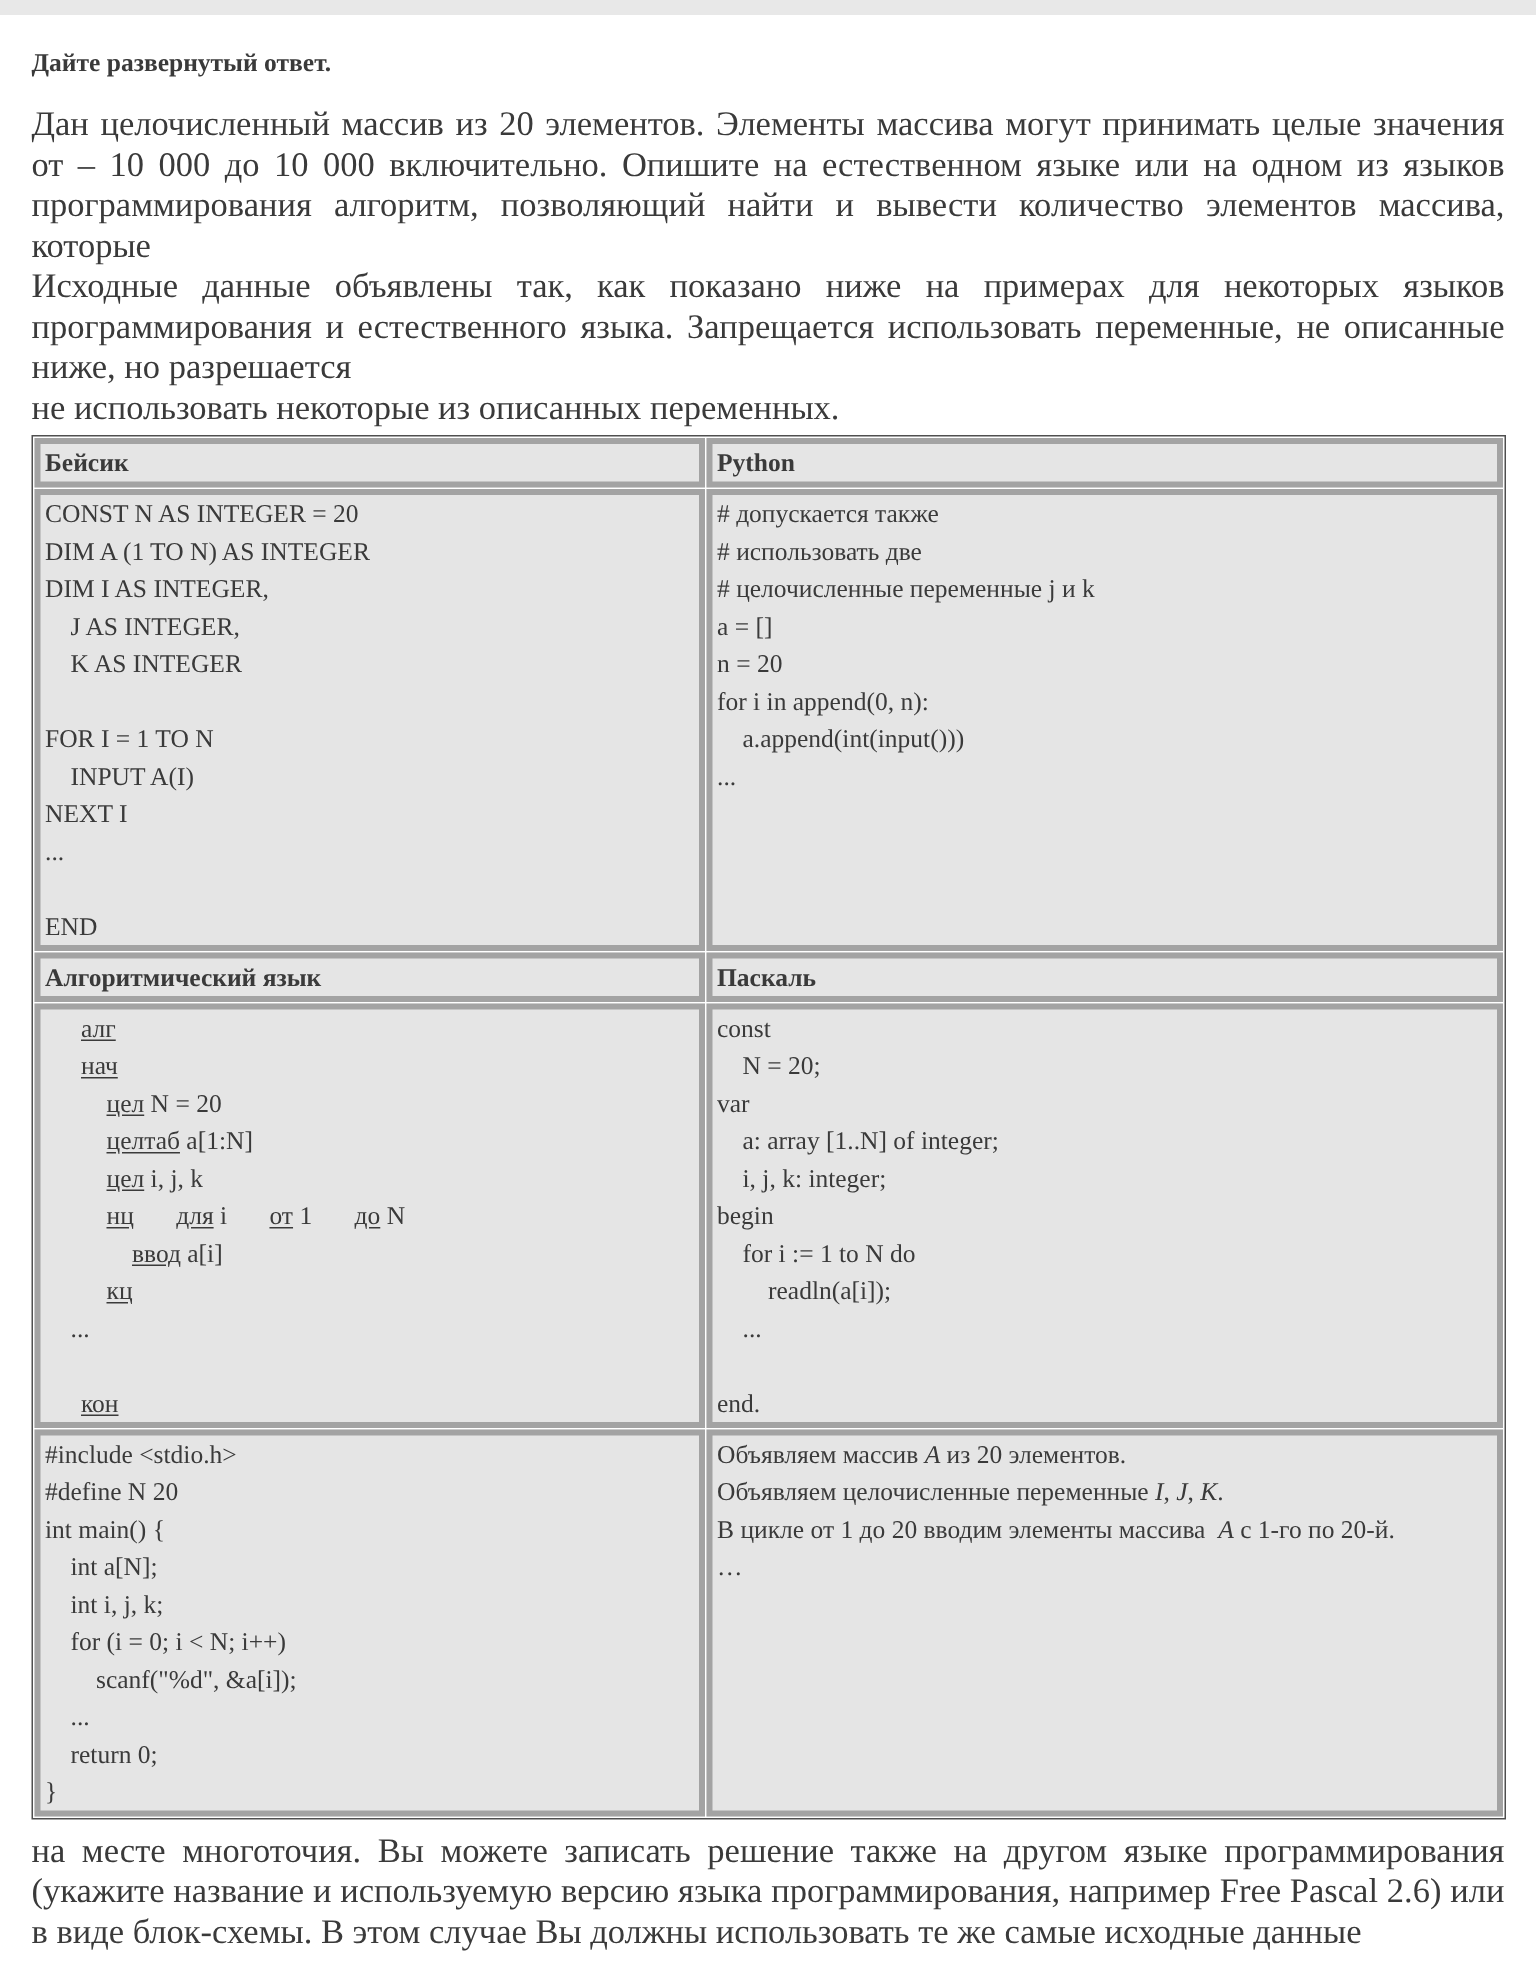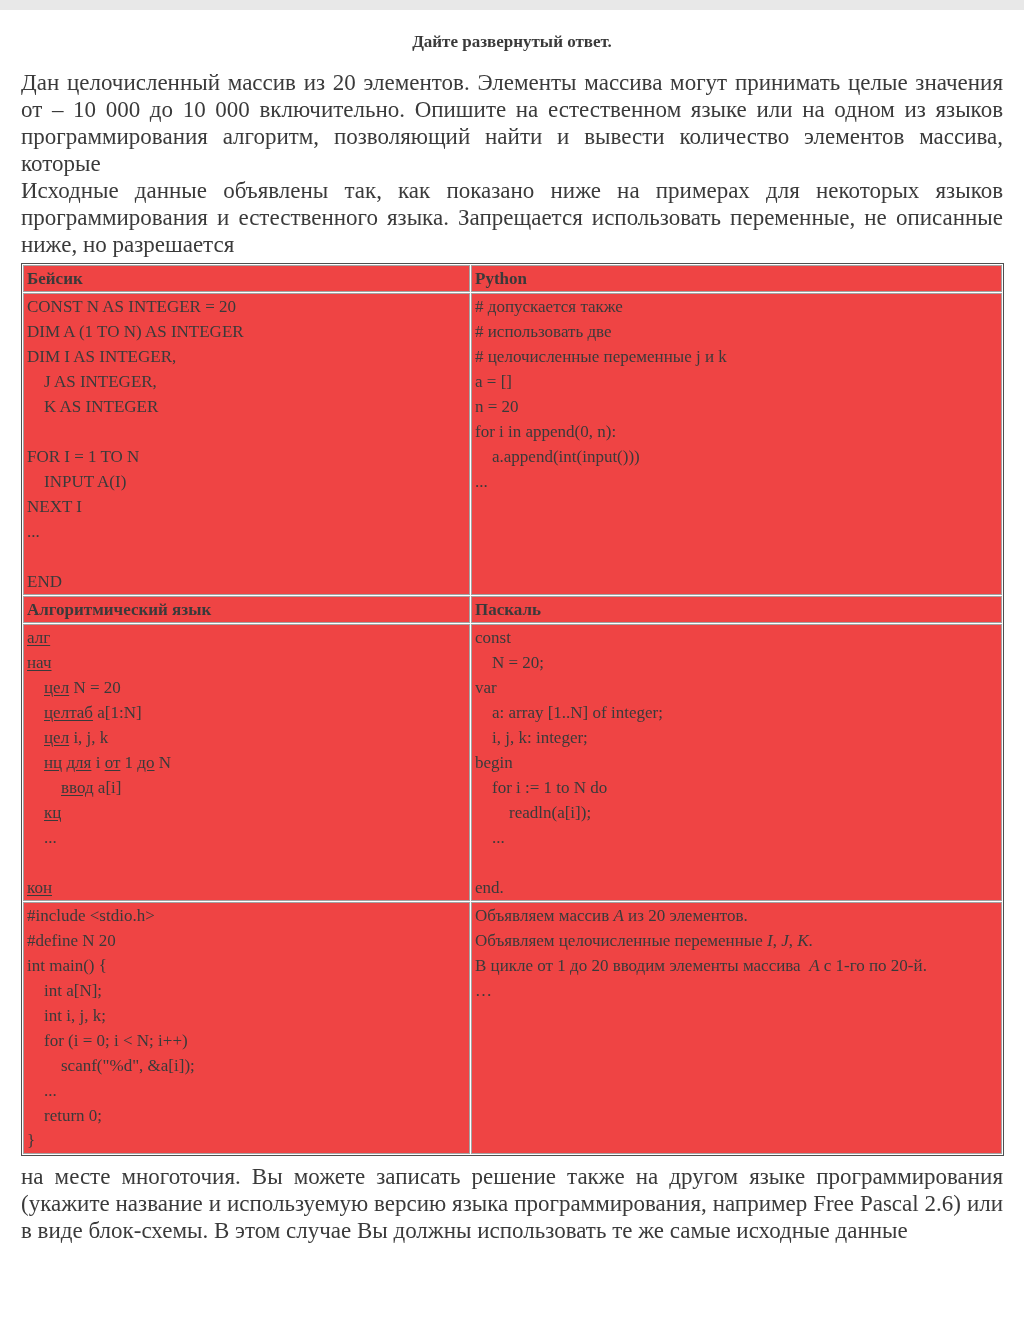--- a/index.html
+++ b/index.html
@@ -18,72 +18,72 @@
     width: 1024px;
     box-sizing: border-box;
     padding: 0 21px;
     background: #ffffff;
   }
   .doc-title {
     font-size: 17px;
     font-weight: bold;
     line-height: 27px;
     margin: 18px 0 14px 0;
-    text-align: center;
   }
   .para {
     font-size: 23px;
     line-height: 27px;
     text-align: justify;
     margin: 0;
   }
   table.code-table {
     border-collapse: separate;
     border-spacing: 1px;
     table-layout: fixed;
     width: 983px;
     margin: 5px 0 0 0;
     border: 1px solid #4f4f4f;
     background: #ffffff;
   }
   table.code-table th,
   table.code-table td {
-    border: 1px solid #a3a3a3;
+    border: 4px solid #a3a3a3;
     padding: 0 3px;
     vertical-align: top;
     text-align: left;
-    background: #ef4444;
+    background: #e5e5e5;
   }
   table.code-table th {
     font-size: 17px;
     font-weight: bold;
     line-height: 25px;
     height: 25px;
   }
   .code-line {
     font-size: 17px;
     line-height: 25px;
     min-height: 25px;
     white-space: pre;
   }
-  .kw { text-decoration: underline; text-underline-offset: 2px; }
+  .kw { text-decoration: underline; text-underline-offset: 2px; margin-left: 24px; }
   .it { font-style: italic; }
   .outro { margin-top: 7px; }
 </style>
 </head>
 <body>
 
 <div class="top-strip"></div>
 
 <div class="page">
 
   <p class="doc-title">Дайте развернутый ответ.</p>
 
   <p class="para">Дан целочисленный массив из 20 элементов. Элементы массива могут принимать целые значения от – 10 000 до 10 000 включительно. Опишите на естественном языке или на одном из языков программирования алгоритм, позволяющий найти и вывести количество элементов массива, которые</p>
   <p class="para">Исходные данные объявлены так, как показано ниже на примерах для некоторых языков программирования и естественного языка. Запрещается использовать переменные, не описанные ниже, но разрешается</p>
+  <p class="para">не использовать некоторые из описанных переменных.</p>
 
   <table class="code-table">
     <colgroup>
       <col style="width:447px">
       <col>
     </colgroup>
     <tbody>
         <tr>
       <th>Бейсик</th>
       <th>Python</th>

